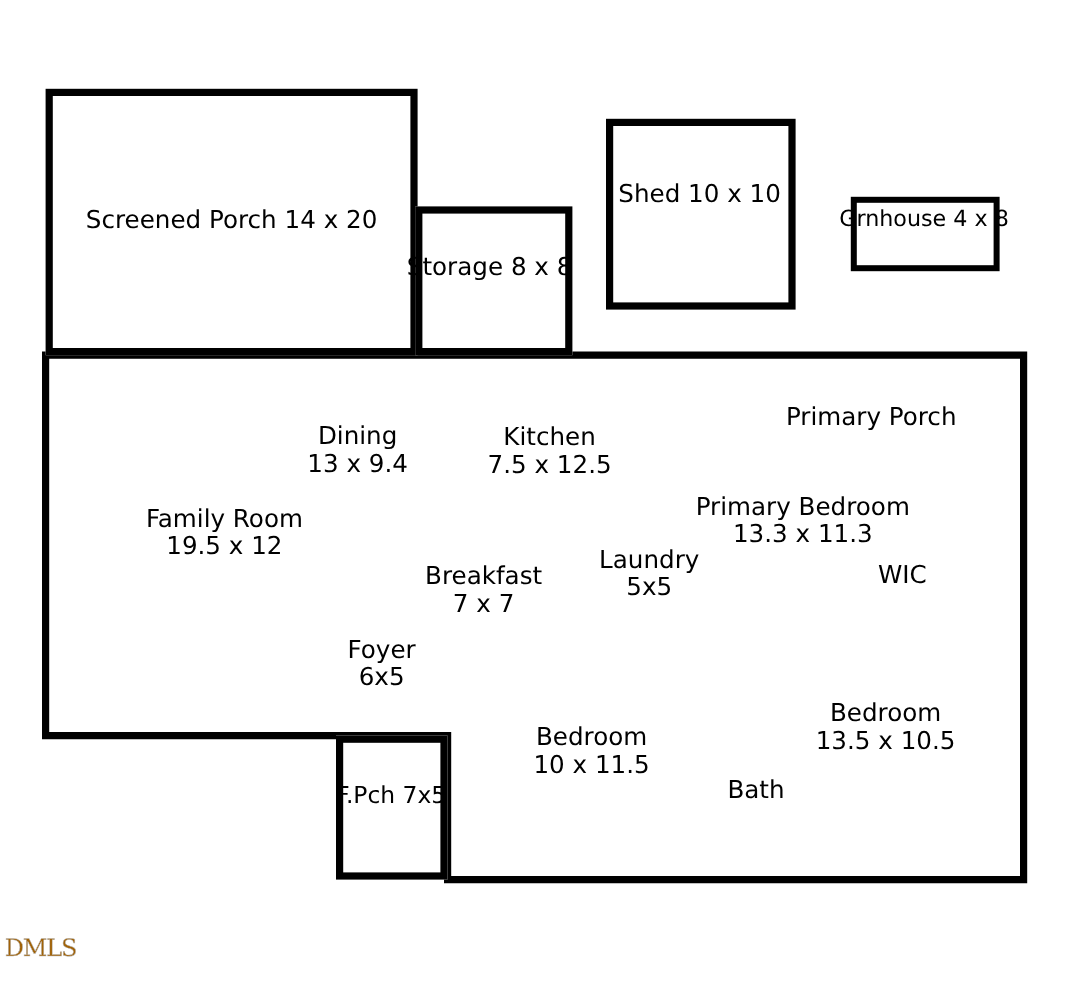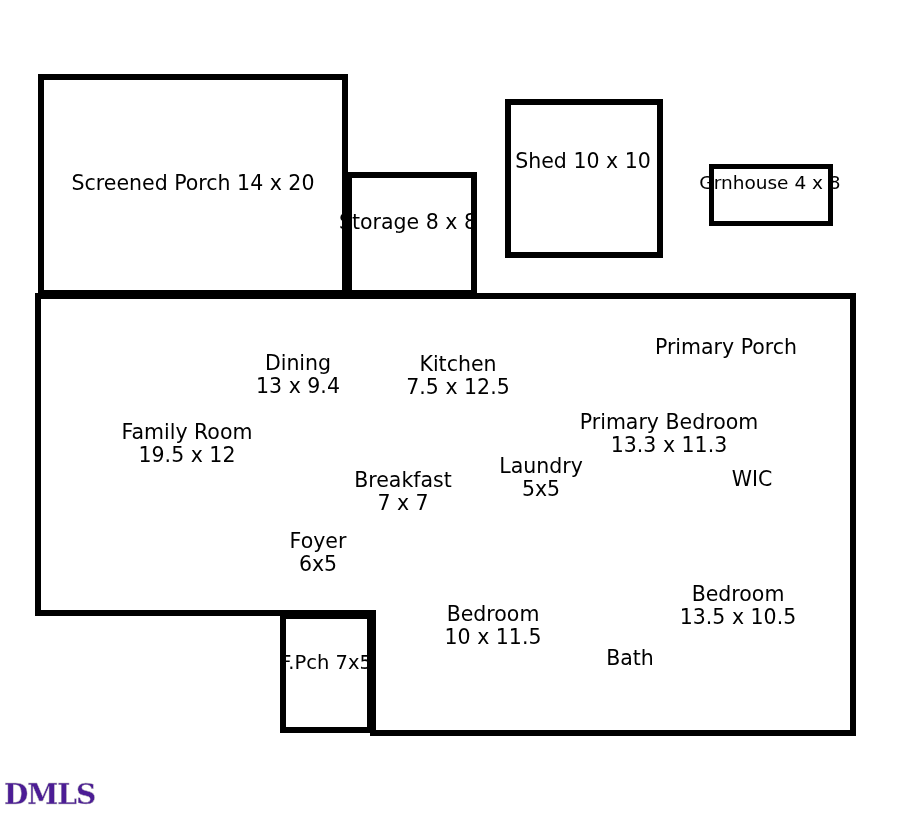--- a/index.html
+++ b/index.html
@@ -71,26 +71,25 @@
     white-space: nowrap;
     transform: translateX(-50%);
   }
 
   
   #watermark {
     position: absolute;
     left: 4px;
     top: 778px;
     font-family: "DejaVu Serif", "Liberation Serif", serif;
-    font-size: 28px;
+    font-size: 20px;
     letter-spacing: -1px;
-    color: #4c1d95;
+    color: #a16207;
     -webkit-text-stroke: 0.4px #bdbdbd;
     user-select: none;
-    font-weight: bold;
   }
 </style>
 </head>
 <body>
 
 <div id="floorplan">
 
   <svg id="main-house-svg" viewBox="0 0 900 828" xmlns="http://www.w3.org/2000/svg">
     <polygon points="38,296 853,296 853,733 373,733 373,613 38,613" fill="#ffffff" stroke="#000000" stroke-width="6" stroke-linejoin="miter"></polygon>
   </svg>

